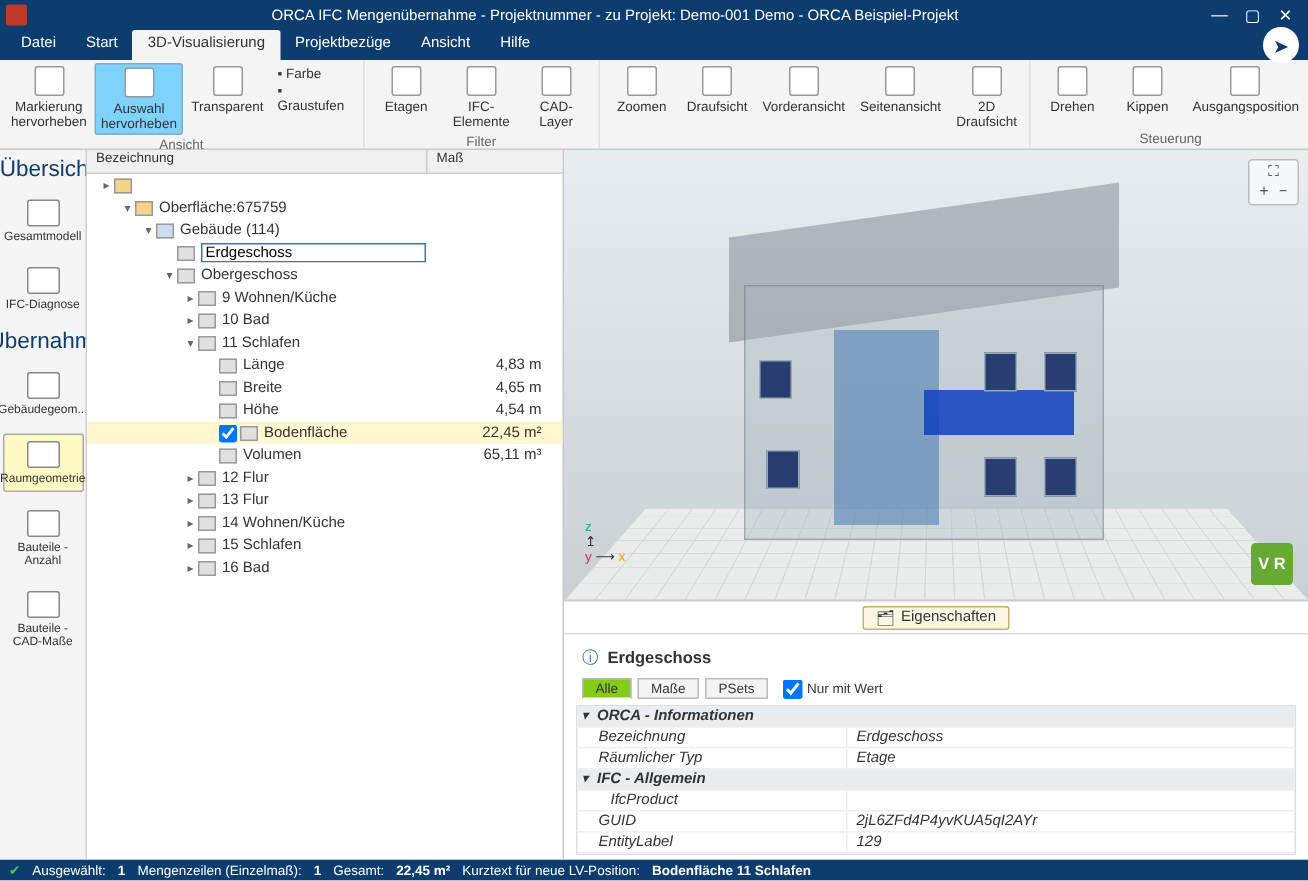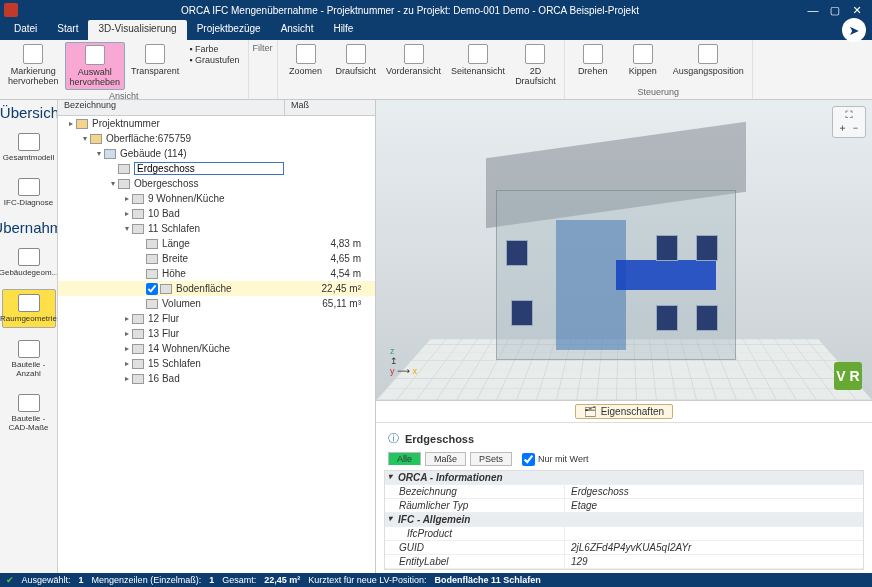--- a/index.html
+++ b/index.html
@@ -15,33 +15,33 @@
 .menubar { background: #0d3c6e; color: #fff; height: 20px; display: flex; align-items: stretch; padding-left: 4px; position: relative; }
 .menubar .tab { padding: 3px 10px; font-size: 10px; cursor: pointer; }
 .menubar .tab.active { background: #f4f4f4; color: #333; border-radius: 2px 2px 0 0; }
 .menubar .share { position: absolute; right: 6px; top: -2px; width: 24px; height: 24px; border-radius: 50%; background: #fff; display:flex; align-items:center; justify-content:center; color:#0d3c6e; font-size:13px; }
 
 
 .ribbon { background: #f4f4f4; height: 60px; border-bottom: 1px solid #c8c8c8; display: flex; }
 .rgroup { border-right: 1px solid #e0e0e0; padding: 2px 4px 0 4px; display:flex; flex-direction:column; align-items:center; }
 .rgroup .buttons { display:flex; gap:2px; flex:1; }
 .rbtn { display:flex; flex-direction:column; align-items:center; justify-content:flex-start; padding:2px 4px; font-size:9px; text-align:center; cursor:pointer; min-width:48px; }
-.rbtn.sel { background:#f9a8d4; border:1px solid #8ab; border-radius:2px; }
+.rbtn.sel { background:#7dd3fc; border:1px solid #8ab; border-radius:2px; }
 .rbtn .ico { width:20px; height:20px; margin-bottom:2px; border:1px solid #999; border-radius:2px; background:#fff; }
 .rgroup .glabel { font-size:9px; color:#666; text-align:center; padding:1px 0 2px 0; }
 .rsmall { display:flex; flex-direction:column; gap:1px; font-size:9px; padding:2px 4px; }
 .rsmall div { cursor:pointer; }
 
 
 .main { display:flex; height: calc(587px - 20px - 20px - 60px - 14px); }
 
 
 .lefttb { width:58px; background:#f4f4f4; border-right:1px solid #cfcfcf; display:flex; flex-direction:column; align-items:center; padding-top:4px; gap:8px; overflow:hidden; }
 .lefttb .tool { width:54px; display:flex; flex-direction:column; align-items:center; font-size:8px; text-align:center; cursor:pointer; padding:4px 0; }
-.lefttb .tool.sel { background:#fde047; border:1px solid #aaa; border-radius:2px;}
+.lefttb .tool.sel { background:#fef9c3; border:1px solid #aaa; border-radius:2px;}
 .lefttb .tool .ic { width:22px; height:18px; margin-bottom:2px; border:1px solid #888; background:#fff; border-radius:2px; position:relative; }
 .lefttb .head { font-size:15px; color:#0d3c6e; cursor:pointer; display:flex; align-items:center; gap:2px;}
 .lefttb .head::before { content:"▾"; font-size:8px;}
 
 
 .treepane { width:318px; background:#fff; border-right:1px solid #c8c8c8; display:flex; flex-direction:column; }
 .treehdr { height:16px; background:#eef0f2; border-bottom:1px solid #ccc; display:flex; font-size:9px; }
 .treehdr div:first-child { flex:1; padding-left:6px; border-right:1px solid #ccc;}
 .treehdr div:last-child { width:90px; padding-left:6px;}
 .tree { flex:1; overflow:auto; font-size:10px; }
@@ -62,32 +62,32 @@
 .viewport { flex:1; background:linear-gradient(#e8edf0,#c9d0d4); position:relative; overflow:hidden; border-bottom:1px solid #ccc;}
 .floor { position:absolute; left:0; right:0; bottom:0; height:45%; background:repeating-linear-gradient(0deg,#d5d9db 0,#d5d9db 1px,transparent 1px,transparent 20px),repeating-linear-gradient(90deg,#d5d9db 0,#d5d9db 1px,transparent 1px,transparent 20px),#e8eceb; transform:perspective(400px) rotateX(55deg); transform-origin:bottom;}
 .bldg { position:absolute; left:80px; top:40px; width:320px; height:230px; }
 .bldg .roof{ position:absolute; left:30px; top:0; width:260px; height:70px; background:rgba(80,90,100,0.35); transform:skewY(-8deg);}
 .bldg .body{ position:absolute; left:40px; top:50px; width:240px; height:170px; background:rgba(160,180,190,0.35); border:1px solid rgba(90,100,110,0.4);}
 .bldg .glass{ position:absolute; left:100px; top:80px; width:70px; height:130px; background:rgba(70,120,180,0.55);}
 .bldg .hl{ position:absolute; left:160px; top:120px; width:100px; height:30px; background:#1040c0; opacity:.85;}
 .win { position:absolute; width:22px; height:26px; background:#2a3d70; border:1px solid #9ab;}
 .axis { position:absolute; left:14px; bottom:24px; font-size:9px;}
 .axis .z{color:#2a7;} .axis .y{color:#c33;} .axis .x{color:#f90;}
-.navcube { position:absolute; right:10px; bottom:10px; width:28px; height:28px; background:#6a3; border-radius:3px; display:flex; align-items:center; justify-content:center; color:#fff; font-size:14px; font-weight:bold;}
+.navcube { position:absolute; right:10px; bottom:10px; width:28px; height:28px; background:#6a3; border-radius:3px; display:flex; align-items:center; justify-content:center; color:#fff; font-size:11px; font-weight:bold;}
 .vctrl { position:absolute; right:6px; top:6px; width:34px; background:rgba(255,255,255,0.6); border:1px solid #bbb; border-radius:3px; padding:2px; font-size:10px; text-align:center;}
 
 
 .propbar { height:22px; display:flex; align-items:center; justify-content:center; border-bottom:1px solid #ddd;}
 .propbtn { border:1px solid #c9b070; background:#fdf6e3; padding:1px 8px; font-size:10px; border-radius:2px; cursor:pointer; display:flex; align-items:center; gap:4px;}
 .props { height:150px; overflow:auto; padding:6px 8px 0 8px; font-size:10px; }
 .props h3 { font-size:11px; font-weight:bold; margin:2px 0 6px 4px; display:flex; align-items:center; gap:6px;}
 .props h3::before{content:"ⓘ"; color:#3a76b5; font-weight:normal;}
 .ptabs { display:flex; align-items:center; gap:4px; margin:0 0 4px 4px;}
 .ptab { border:1px solid #bbb; background:#f4f4f4; padding:1px 8px; font-size:9px; cursor:pointer;}
-.ptab.active{ background:#22c55e; border-bottom:1px solid #fff;}
+.ptab.active{ background:#84cc16; border-bottom:1px solid #fff;}
 .pchk { display:flex; align-items:center; gap:3px; font-size:9px; margin-left:6px;}
 .pgrid { border:1px solid #ddd; }
 .prow { display:flex; border-bottom:1px solid #eee; font-size:10px;font-style:italic;}
 .prow .k { width:180px; padding:1px 4px 1px 14px; border-right:1px solid #eee;}
 .prow .v { flex:1; padding:1px 6px;}
 .prow.section { background:#e9edf0; font-weight:bold;}
 .prow.section .k{ padding-left:4px; width:auto; flex:1; border:none;}
 .prow.section::before{content:"▾"; font-size:8px; padding:1px 2px 0 3px;}
 .prow.sub .k{ padding-left:22px;}
 
@@ -135,20 +135,34 @@
           <div>Transparent</div>
         </div>
         <div class="rsmall">
           <div>▪ Farbe</div>
           <div>▪ Graustufen</div>
         </div>
       </div>
       <div class="glabel">Ansicht</div>
     </div>
     <div class="rgroup">
+      <div class="buttons">
+        <div class="rbtn">
+          <div class="ico"></div>
+          <div>Etagen</div>
+        </div>
+        <div class="rbtn">
+          <div class="ico"></div>
+          <div>IFC-Elemente</div>
+        </div>
+        <div class="rbtn">
+          <div class="ico"></div>
+          <div>CAD-Layer</div>
+        </div>
+      </div>
       <div class="glabel">Filter</div>
     </div>
     <div class="rgroup">
       <div class="buttons">
         <div class="rbtn">
           <div class="ico"></div>
           <div>Zoomen</div>
         </div>
         <div class="rbtn">
           <div class="ico"></div>
@@ -223,21 +237,20 @@
   <div class="treepane">
     <div class="treehdr">
       <div>Bezeichnung</div>
       <div>Maß</div>
     </div>
     <div class="tree" id="tree">
         <div class="trow">
           <span class="tind" style="width: 8px;"></span>
           <span class="texp">▸</span>
           <span class="tico folder"></span>
-          <span class="tlabel">Projektnummer</span>
           <span class="tval"></span>
         </div>
         <div class="trow">
           <span class="tind" style="width: 22px;"></span>
           <span class="texp">▾</span>
           <span class="tico folder"></span>
           <span class="tlabel">Oberfläche:675759</span>
           <span class="tval"></span>
         </div>
         <div class="trow">

